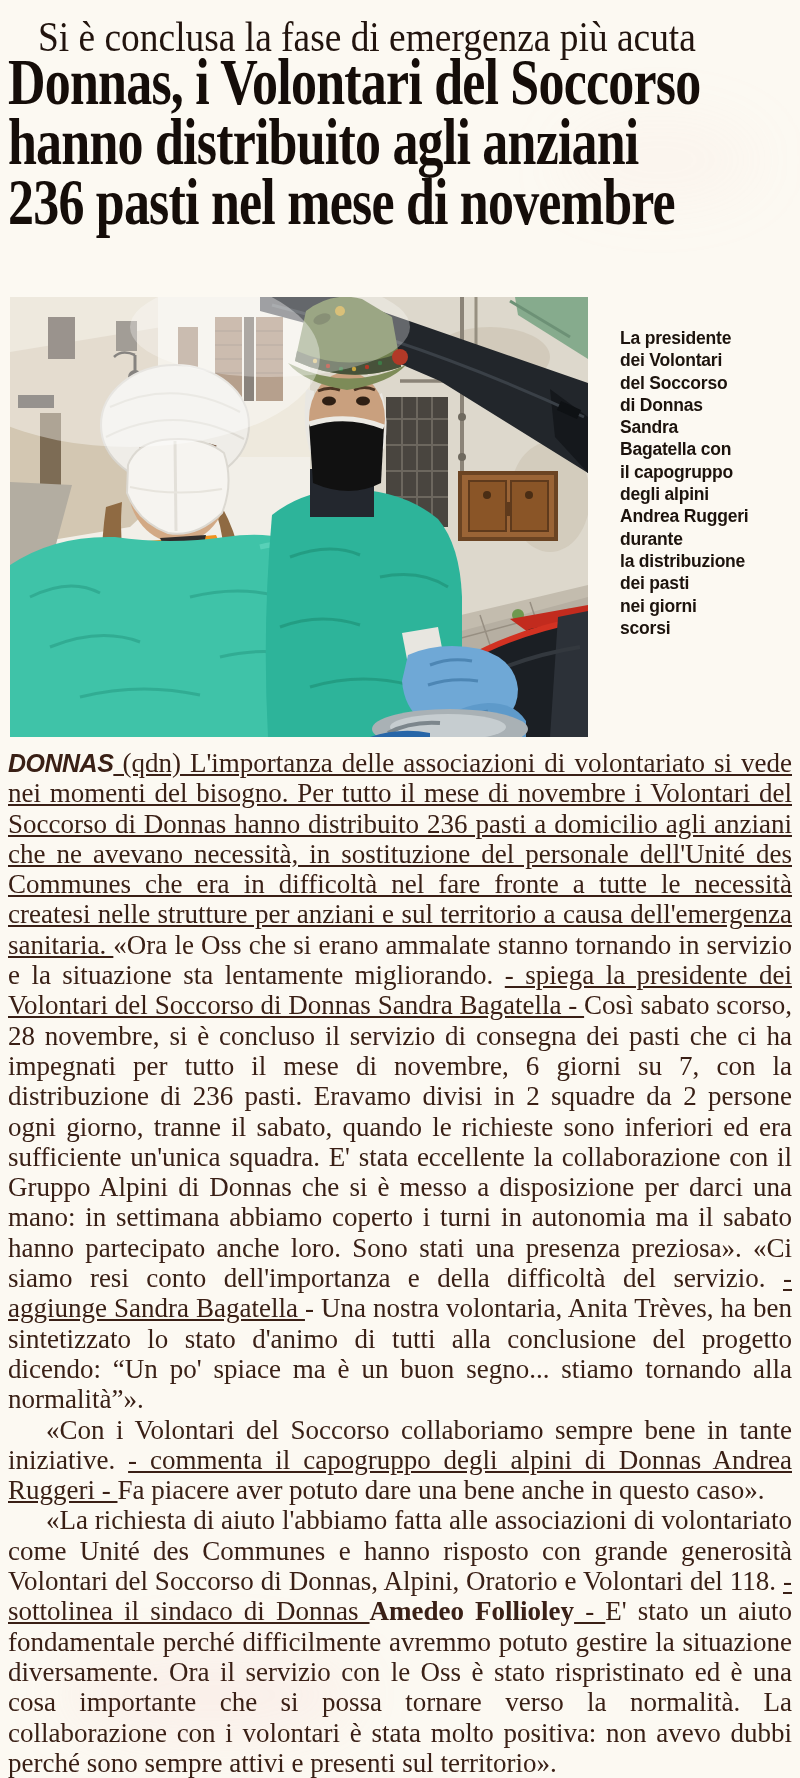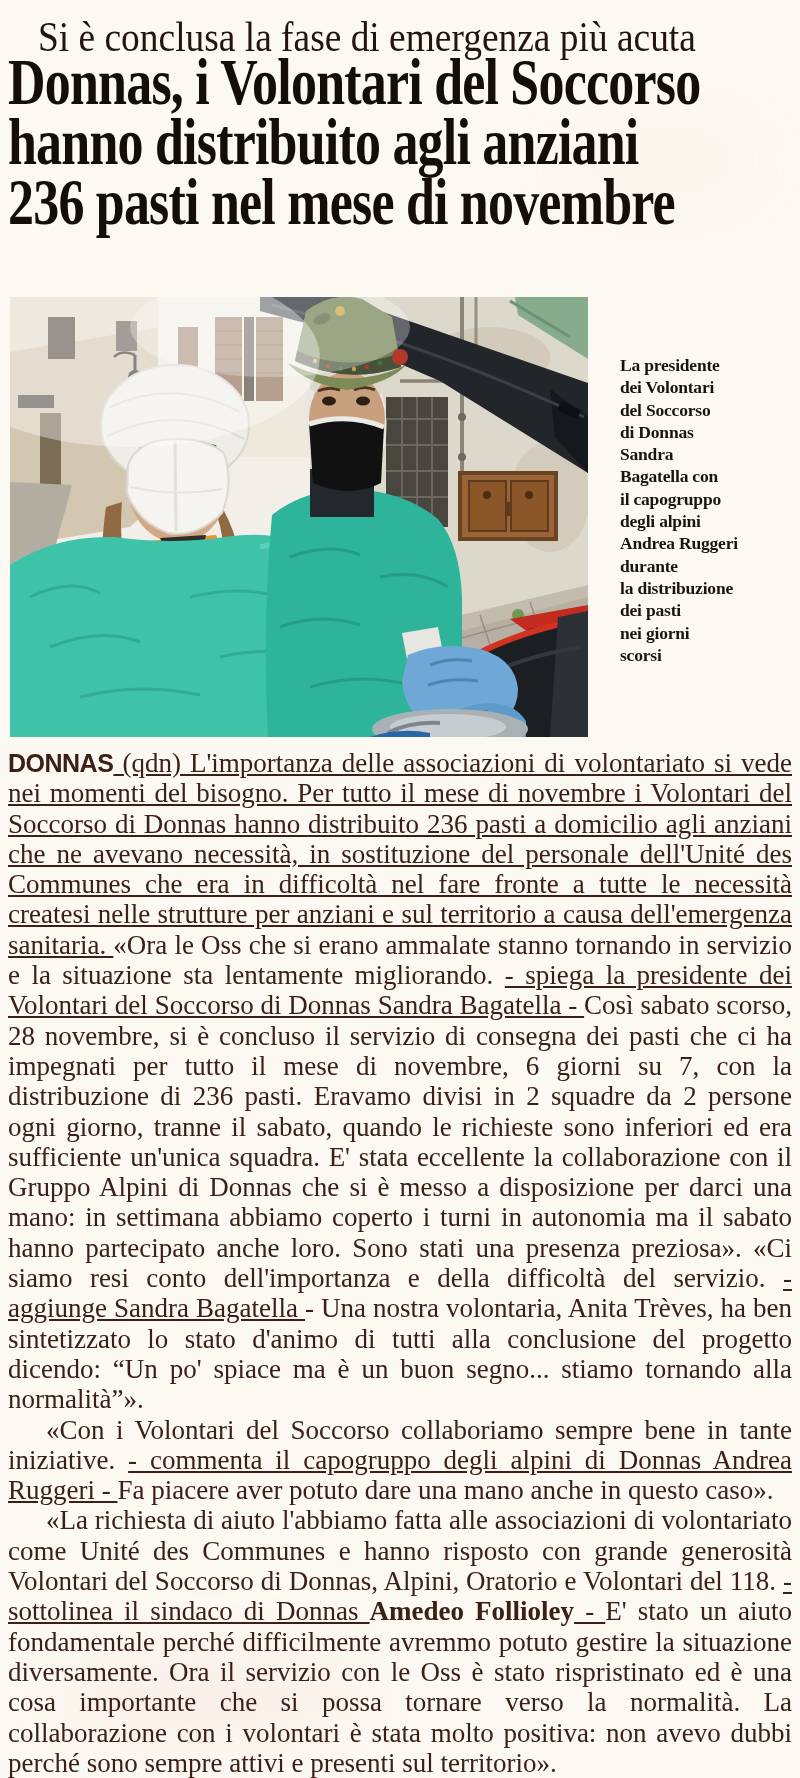--- a/index.html
+++ b/index.html
@@ -25,39 +25,39 @@
   }
   .headline .hl-line{display:block;transform:scaleX(.80);transform-origin:left top;}
 
   .photo{
     position:absolute;left:10px;top:297px;width:578px;height:440px;margin:0;
     overflow:hidden;background:#eceade;
   }
   .photo svg{display:block;width:100%;height:100%;}
 
   .caption{
-    position:absolute;left:620px;top:354px;width:178px;
-    font-family:Liberation Serif, serif;font-weight:bold;
+    position:absolute;left:620px;top:327px;width:178px;
+    font-family:Liberation Sans, sans-serif;font-weight:bold;
     font-size:17.5px;line-height:22.3px;color:#1c130d;
     letter-spacing:-.2px;
   }
 
   .article{
     position:absolute;left:8px;top:748px;width:784px;
     font-size:27px;line-height:30.3px;color:#3a2016;
     text-align:justify;
   }
   .article p{margin:0;}
   .article p.indent{text-indent:38px;}
   .seg-roman{font-style:normal;text-decoration:underline;}
   .seg-italic{}
   .seg-bold{font-weight:bold;margin-top:16px;}
   .seg-lead{
     font-family:"Liberation Sans",sans-serif;font-weight:bold;
-    font-size:25px;letter-spacing:-.5px;
+    font-size:25px;letter-spacing:-.5px;font-style:italic;
   }
 </style>
 </head>
 <body>
 
 <div class="scan-tint tint-a"></div>
 <div class="scan-tint tint-b"></div>
 <div class="scan-tint tint-c"></div>
 
 <div class="kicker">Si è conclusa la fase di emergenza più acuta</div>
@@ -240,15 +240,15 @@
       <ellipse cx="120" cy="60" rx="190" ry="90" fill="#ffffff" opacity=".38"></ellipse>
       <ellipse cx="260" cy="30" rx="140" ry="50" fill="#ffffff" opacity=".3"></ellipse>
     </g>
   </svg>
 </figure>
 
 <aside class="caption">La presidente<br>dei Volontari<br>del Soccorso<br>di Donnas<br>Sandra<br>Bagatella con<br>il capogruppo<br>degli alpini<br>Andrea Ruggeri<br>durante<br>la distribuzione<br>dei pasti<br>nei giorni<br>scorsi</aside>
 
 <article class="article">
     <p><span class="seg-lead">DONNAS</span><span class="seg-roman"> (qdn) L'importanza delle associazioni di volontariato si vede nei momenti del bisogno. Per tutto il mese di novembre i Volontari del Soccorso di Donnas hanno distribuito 236 pasti a domicilio agli anziani che ne avevano necessità, in sostituzione del personale dell'Unité des Communes che era in difficoltà nel fare fronte a tutte le necessità createsi nelle strutture per anziani e sul territorio a causa dell'emergenza sanitaria. </span><span class="seg-italic">«Ora le Oss che si erano ammalate stanno tornando in servizio e la situazione sta lentamente migliorando. </span><span class="seg-roman">- spiega la presidente dei Volontari del Soccorso di Donnas Sandra Bagatella - </span><span class="seg-italic">Così sabato scorso, 28 novembre, si è concluso il servizio di consegna dei pasti che ci ha impegnati per tutto il mese di novembre, 6 giorni su 7, con la distribuzione di 236 pasti. Eravamo divisi in 2 squadre da 2 persone ogni giorno, tranne il sabato, quando le richieste sono inferiori ed era sufficiente un'unica squadra. E' stata eccellente la collaborazione con il Gruppo Alpini di Donnas che si è messo a disposizione per darci una mano: in settimana abbiamo coperto i turni in autonomia ma il sabato hanno partecipato anche loro. Sono stati una presenza preziosa». «Ci siamo resi conto dell'importanza e della difficoltà del servizio. </span><span class="seg-roman">- aggiunge Sandra Bagatella </span><span class="seg-italic">- Una nostra volontaria, Anita Trèves, ha ben sintetizzato lo stato d'animo di tutti alla conclusione del progetto dicendo: “Un po' spiace ma è un buon segno... stiamo tornando alla normalità”».</span></p>
-    <p class="indent"><span class="seg-italic">«Con i Volontari del Soccorso collaboriamo sempre bene in tante iniziative. </span><span class="seg-roman">- commenta il capogruppo degli alpini di Donnas Andrea Ruggeri - </span><span class="seg-italic">Fa piacere aver potuto dare una mano anche in questo caso».</span></p>
+    <p class="indent"><span class="seg-italic">«Con i Volontari del Soccorso collaboriamo sempre bene in tante iniziative. </span><span class="seg-roman">- commenta il capogruppo degli alpini di Donnas Andrea Ruggeri - </span><span class="seg-italic">Fa piacere aver potuto dare una bene anche in questo caso».</span></p>
     <p class="indent"><span class="seg-italic">«La richiesta di aiuto l'abbiamo fatta alle associazioni di volontariato come Unité des Communes e hanno risposto con grande generosità Volontari del Soccorso di Donnas, Alpini, Oratorio e Volontari del 118. </span><span class="seg-roman">- sottolinea il sindaco di Donnas </span><span class="seg-bold">Amedeo Follioley</span><span class="seg-roman"> - </span><span class="seg-italic">E' stato un aiuto fondamentale perché difficilmente avremmo potuto gestire la situazione diversamente. Ora il servizio con le Oss è stato rispristinato ed è una cosa importante che si possa tornare verso la normalità. La collaborazione con i volontari è stata molto positiva: non avevo dubbi perché sono sempre attivi e presenti sul territorio».</span></p>
   </article>
 
 </body></html>

